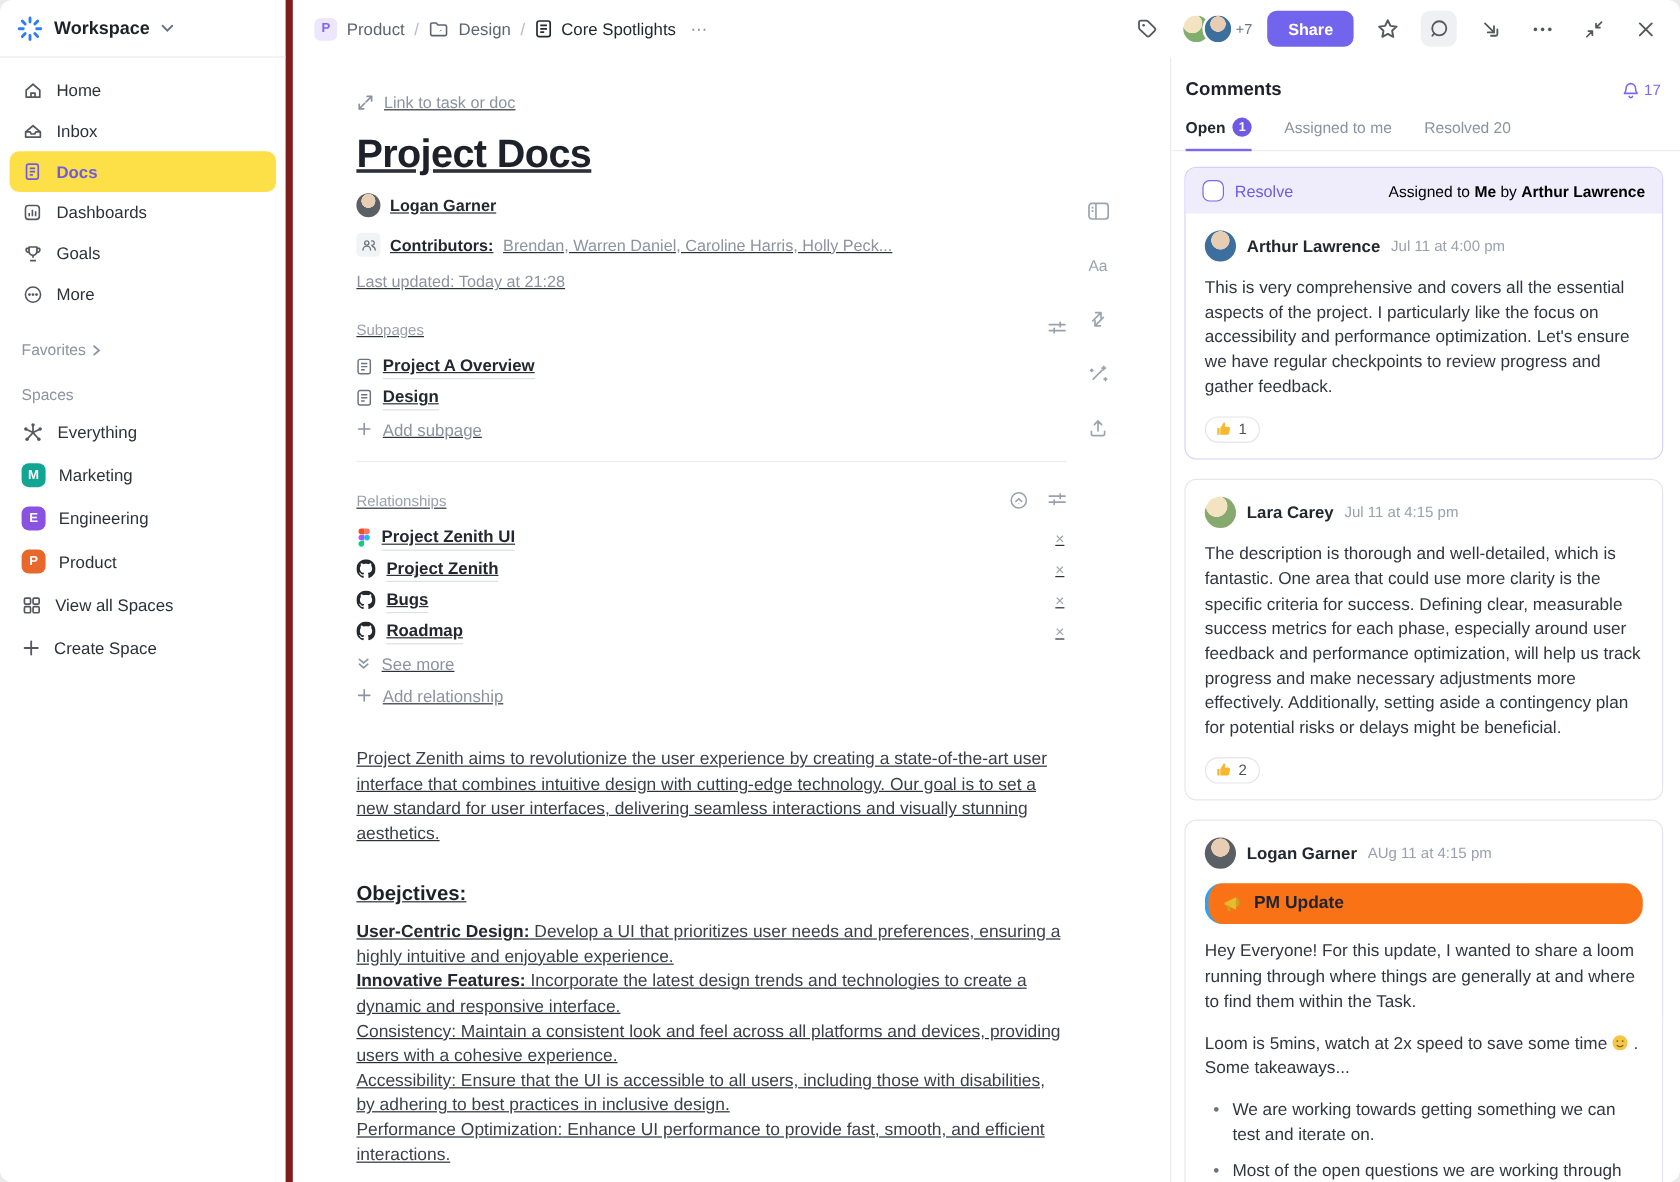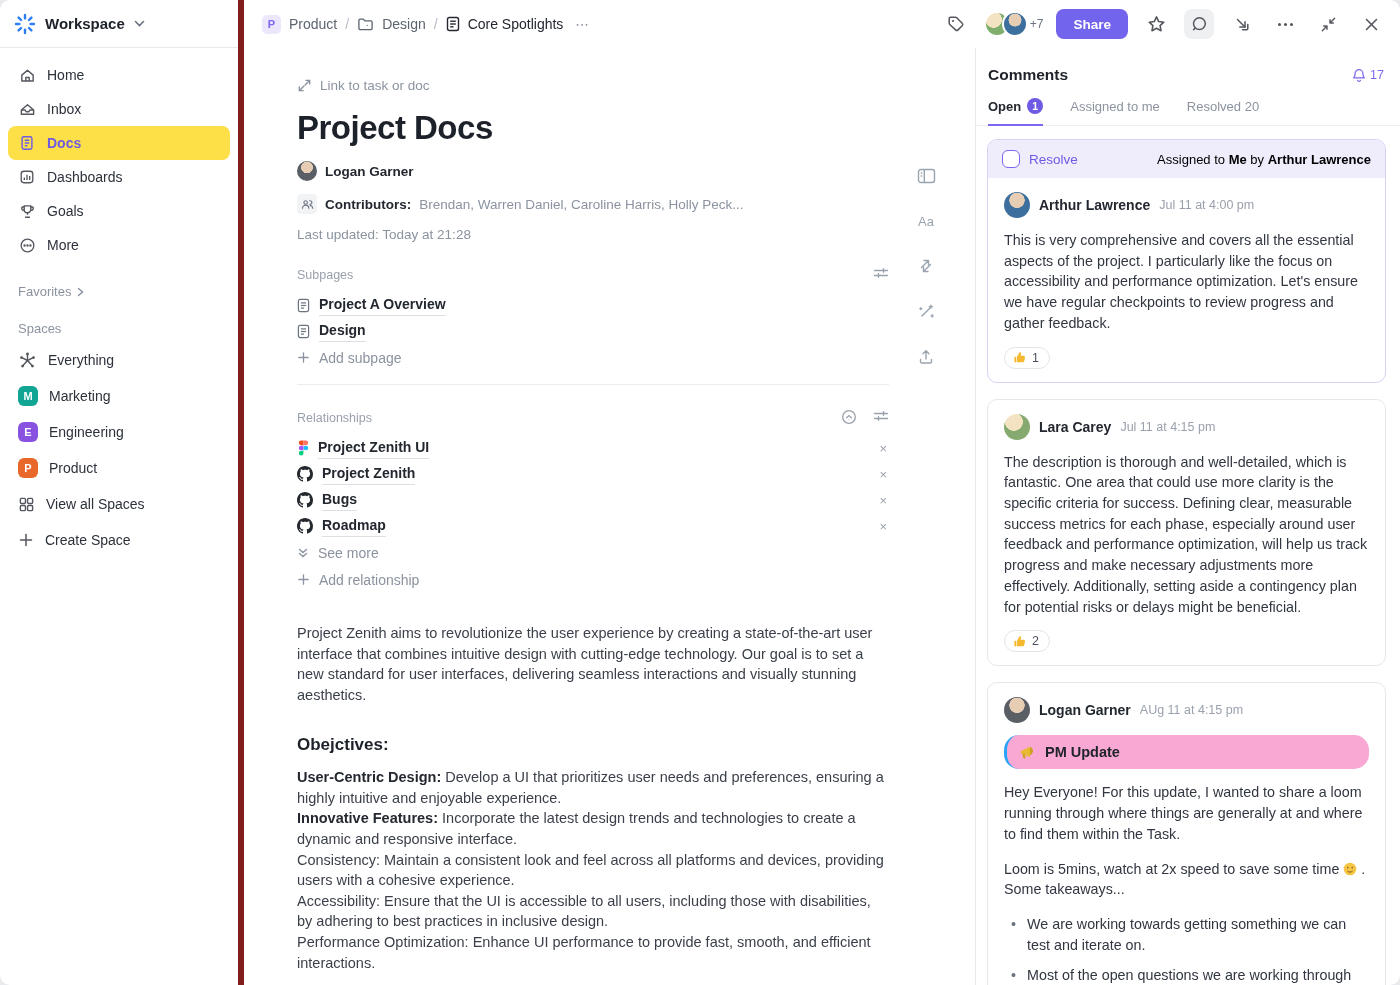--- a/index.html
+++ b/index.html
@@ -36,21 +36,21 @@
   .av2 { background:radial-gradient(circle at 50% 32%,#e8cdb5 34%,#3d6f9e 36%); margin-left:-8px; }
   .avmore { font-size:12px; color:#6b7280; margin-left:2px; }
   .share-btn { background:#7264ec; color:#fff; border:none; border-radius:8px; height:30px; padding:0 17px; font-size:13.5px; font-weight:600; cursor:pointer; }
   .tbicon { width:30px; height:30px; display:flex; align-items:center; justify-content:center; border-radius:8px; cursor:pointer; }
   .tbicon.activebg { background:#eff0f2; }
 
   .workrow { flex:1; display:flex; min-height:0; }
 
   
   .docarea { flex:1; position:relative; overflow:hidden; }
-  .doccol { width:592px; margin:30px 0 0 53px; }
+  .doccol { width:592px; margin:30px 0 0 53px;text-decoration:underline; }
   .linkrow { display:flex; align-items:center; gap:8px; font-size:13.5px; color:#8b93a0; cursor:pointer; }
   .doctitle { font-size:33px; font-weight:700; color:#1d2129; letter-spacing:-.5px; margin:16px 0 14px; }
   .ownerrow { display:flex; align-items:center; gap:8px; margin-bottom:13px; }
   .ownerrow .avatar-s { width:20px; height:20px; border-radius:50%; background:radial-gradient(circle at 50% 32%,#e8cdb5 34%,#5a5f66 36%); }
   .ownerrow .oname { font-size:13.5px; font-weight:700; color:#23272f; }
   .contribrow { display:flex; align-items:center; gap:8px; font-size:13.5px; margin-bottom:13px; }
   .contribrow .iconbox { width:20px; height:20px; background:#f2f3f5; border-radius:4px; display:flex; align-items:center; justify-content:center; }
   .contribrow b { color:#23272f; }
   .contribrow .clist { color:#8b93a0; }
   .updated { font-size:13.5px; color:#8b93a0; }
@@ -61,21 +61,21 @@
   .addrow { display:flex; align-items:center; gap:9px; height:27px; font-size:14px; color:#8b93a0; cursor:pointer; }
   .divider { height:1px; background:#ececf0; margin:13px 0 6px; }
   .relrow { display:flex; align-items:center; gap:9px; height:26px; cursor:pointer; }
   .relrow .rlabel { font-size:14px; color:#23272f; font-weight:600; border-bottom:1px solid #dcdfe4; line-height:1.45; }
   .relrow .xbtn { margin-left:auto; color:#9aa1ad; font-size:13px; cursor:pointer; padding:0 2px; }
   .intro { font-size:14.5px; color:#3a3f49; line-height:1.42; margin-top:30px; }
   .h3 { font-size:17px; font-weight:700; color:#1d2129; margin:30px 0 12px; }
   .obj { font-size:14.5px; color:#3a3f49; line-height:1.42; }
   .obj .lead-b { font-weight:700; color:#23272f; }
 
-  .floatbar { position:absolute; top:118px; right:39px; display:flex; flex-direction:column; gap:25px; }
+  .floatbar { position:absolute; top:118px; right:50px; display:flex; flex-direction:column; gap:25px; }
   .floatbar .fb { width:20px; height:20px; display:flex; align-items:center; justify-content:center; cursor:pointer; color:#9aa4af; font-size:13px; }
 
   
   .comments { width:425px; flex:0 0 425px; border-left:1px solid #e9eaee; display:flex; flex-direction:column; overflow:hidden; }
   .c-head { display:flex; align-items:center; justify-content:space-between; padding:18px 16px 0 12px; }
   .c-title { font-size:15.5px; font-weight:700; color:#1d2129; }
   .c-bell { display:flex; align-items:center; gap:4px; font-size:12.5px; color:#7b68ee; cursor:pointer; }
   .c-tabs { display:flex; gap:27px; padding:0 12px; margin-top:14px; border-bottom:1px solid #edeef1;align-items:center; }
   .c-tab { display:flex; align-items:center; gap:6px; font-size:13px; color:#8b93a0; padding-bottom:10px; cursor:pointer; }
   .c-tab.active { color:#23272f; font-weight:600; border-bottom:2px solid #7b68ee; margin-bottom:-1px; }
@@ -92,21 +92,21 @@
   .authrow { display:flex; align-items:center; gap:9px; margin-bottom:12px; }
   .cav { width:26px; height:26px; border-radius:50%; flex:0 0 26px; }
   .cav.al { background:radial-gradient(circle at 50% 32%,#e8cdb5 34%,#3d6f9e 36%); }
   .cav.lc { background:radial-gradient(circle at 38% 30%,#f4e3c2 36%,#86a96f 38%); }
   .cav.lg { background:radial-gradient(circle at 50% 32%,#e8cdb5 34%,#5a5f66 36%); }
   .aname { font-size:14px; font-weight:700; color:#23272f; }
   .atime { font-size:12.5px; color:#9aa1ad; }
   .ctext { font-size:14.3px; color:#313640; line-height:1.45; }
   .reaction { margin-top:13px; display:inline-flex; align-items:center; gap:6px; border:1px solid #e2e5ea; border-radius:14px; padding:3px 10px 3px 8px; cursor:pointer; }
   .reaction .rcount { font-size:12.5px; color:#4b5160; }
-  .pmbanner { display:flex; align-items:center; gap:9px; background:#f9a8d4; border-left:3px solid #2ba3f7; border-radius:15px; padding:9px 12px; margin:2px 0 13px; }
+  .pmbanner { display:flex; align-items:center; gap:9px; background:#f97316; border-left:3px solid #2ba3f7; border-radius:15px; padding:9px 12px; margin:2px 0 13px; }
   .pmbanner .pmlabel { font-size:14.5px; font-weight:700; color:#20242c; }
   .ctext p + p { margin-top:14px; }
   .bullets { margin-top:14px; display:flex; flex-direction:column; gap:10px; }
   .bullet { display:flex; gap:11px; padding-left:7px; }
   .bullet .dot { color:#6b7280; line-height:1.45; }
   svg { display:block; }
 </style>
 </head>
 <body>
 

